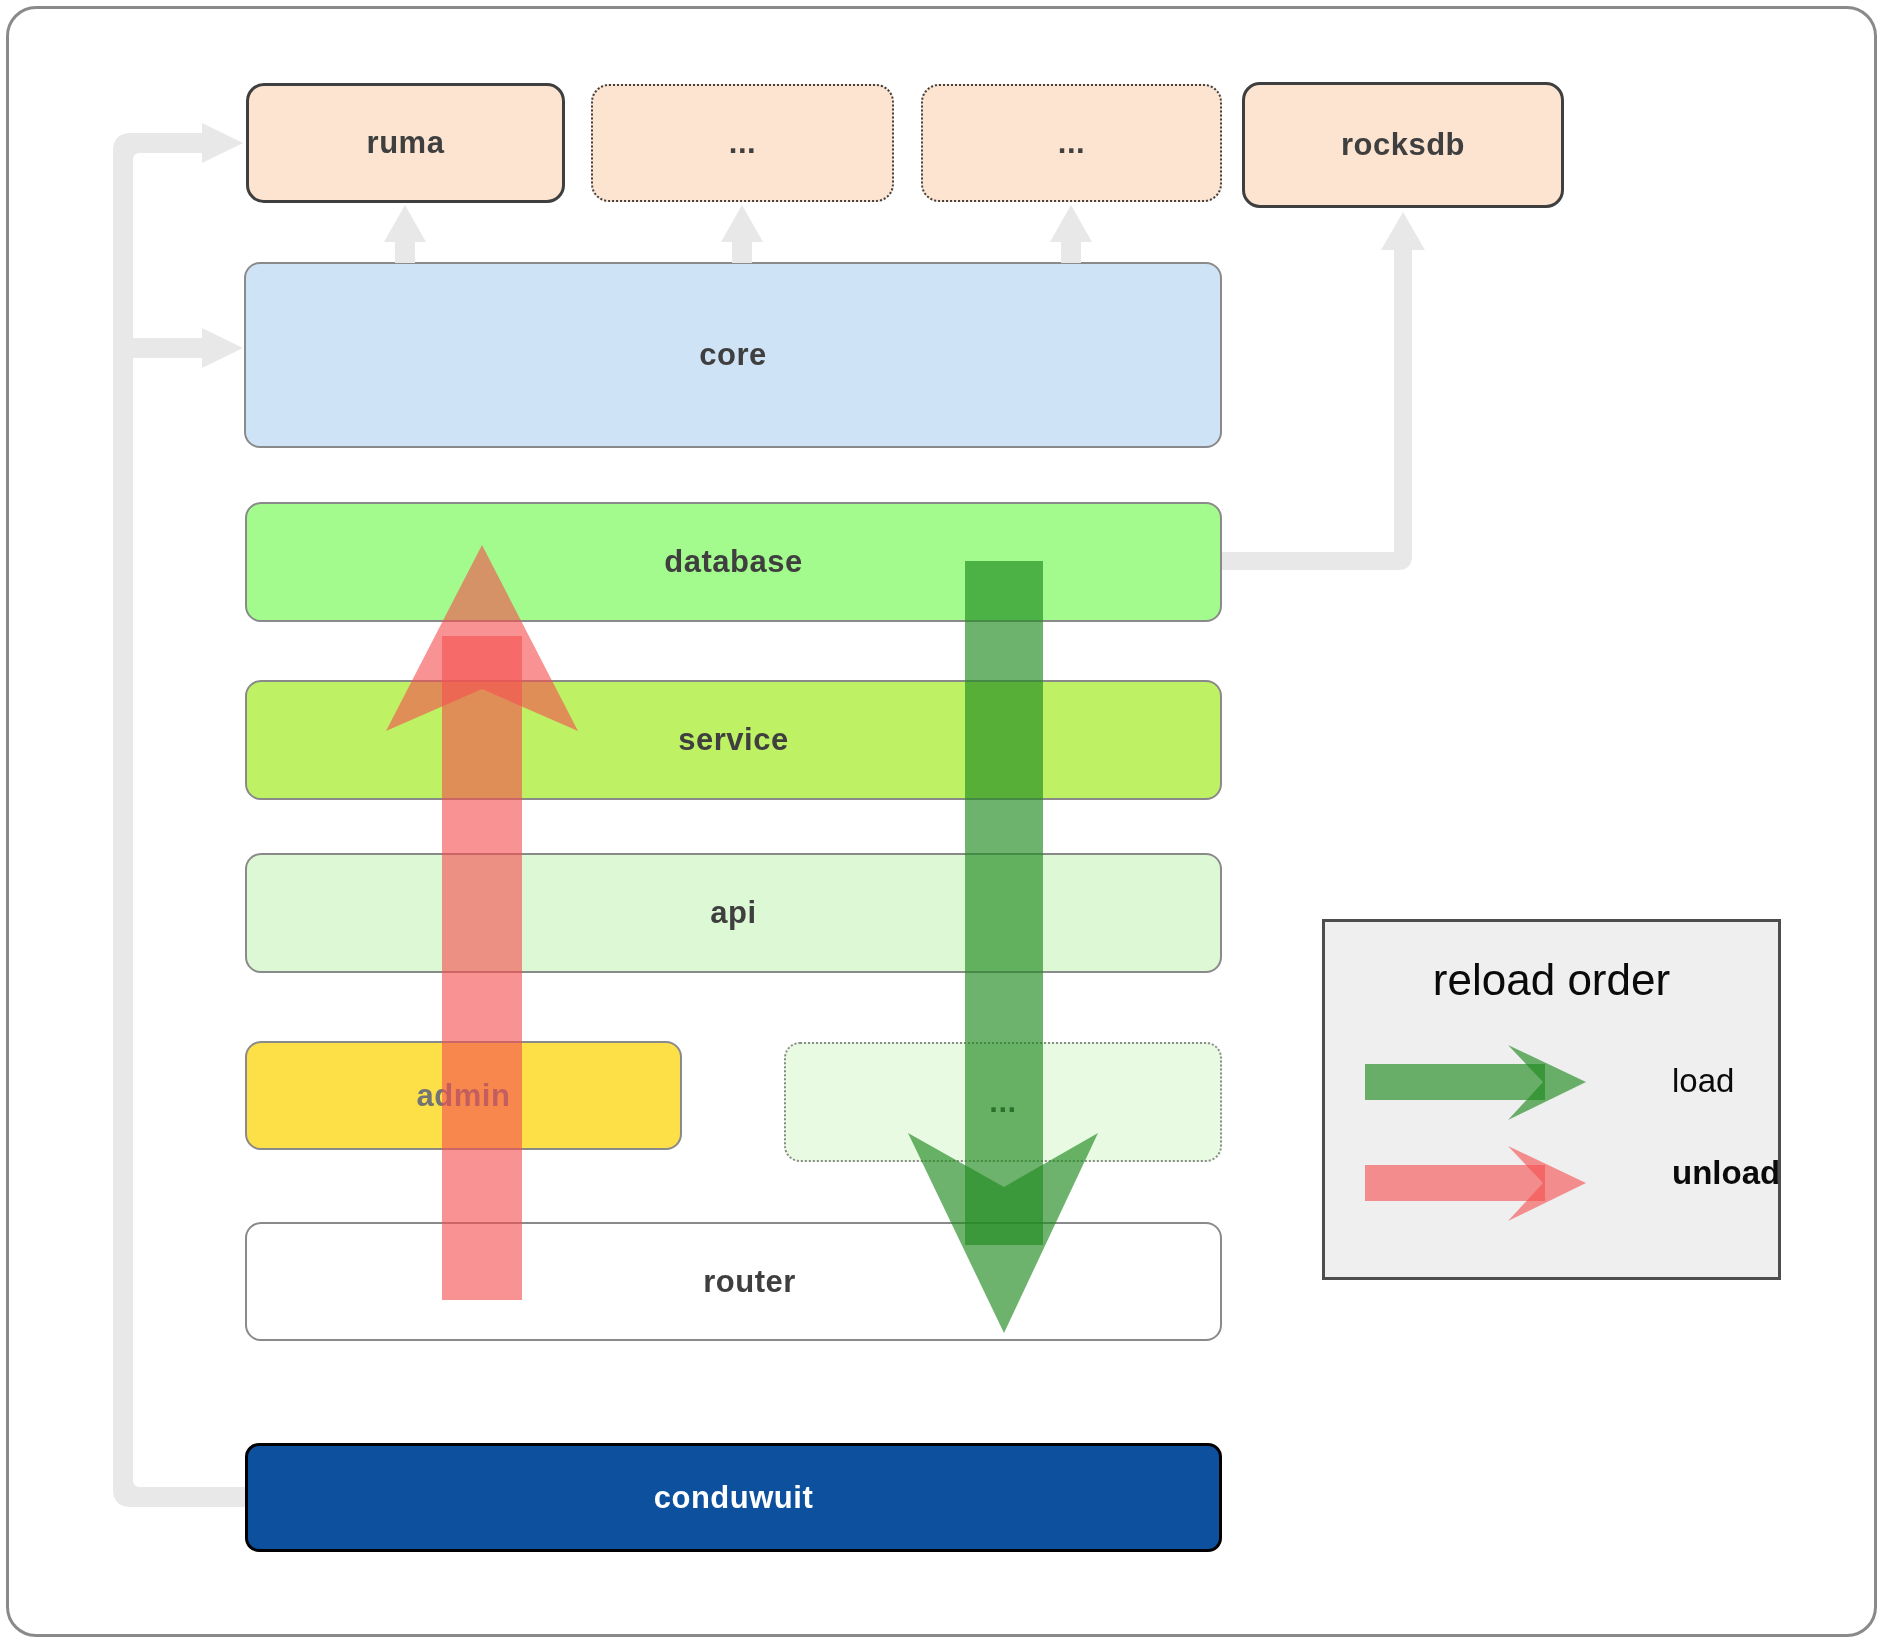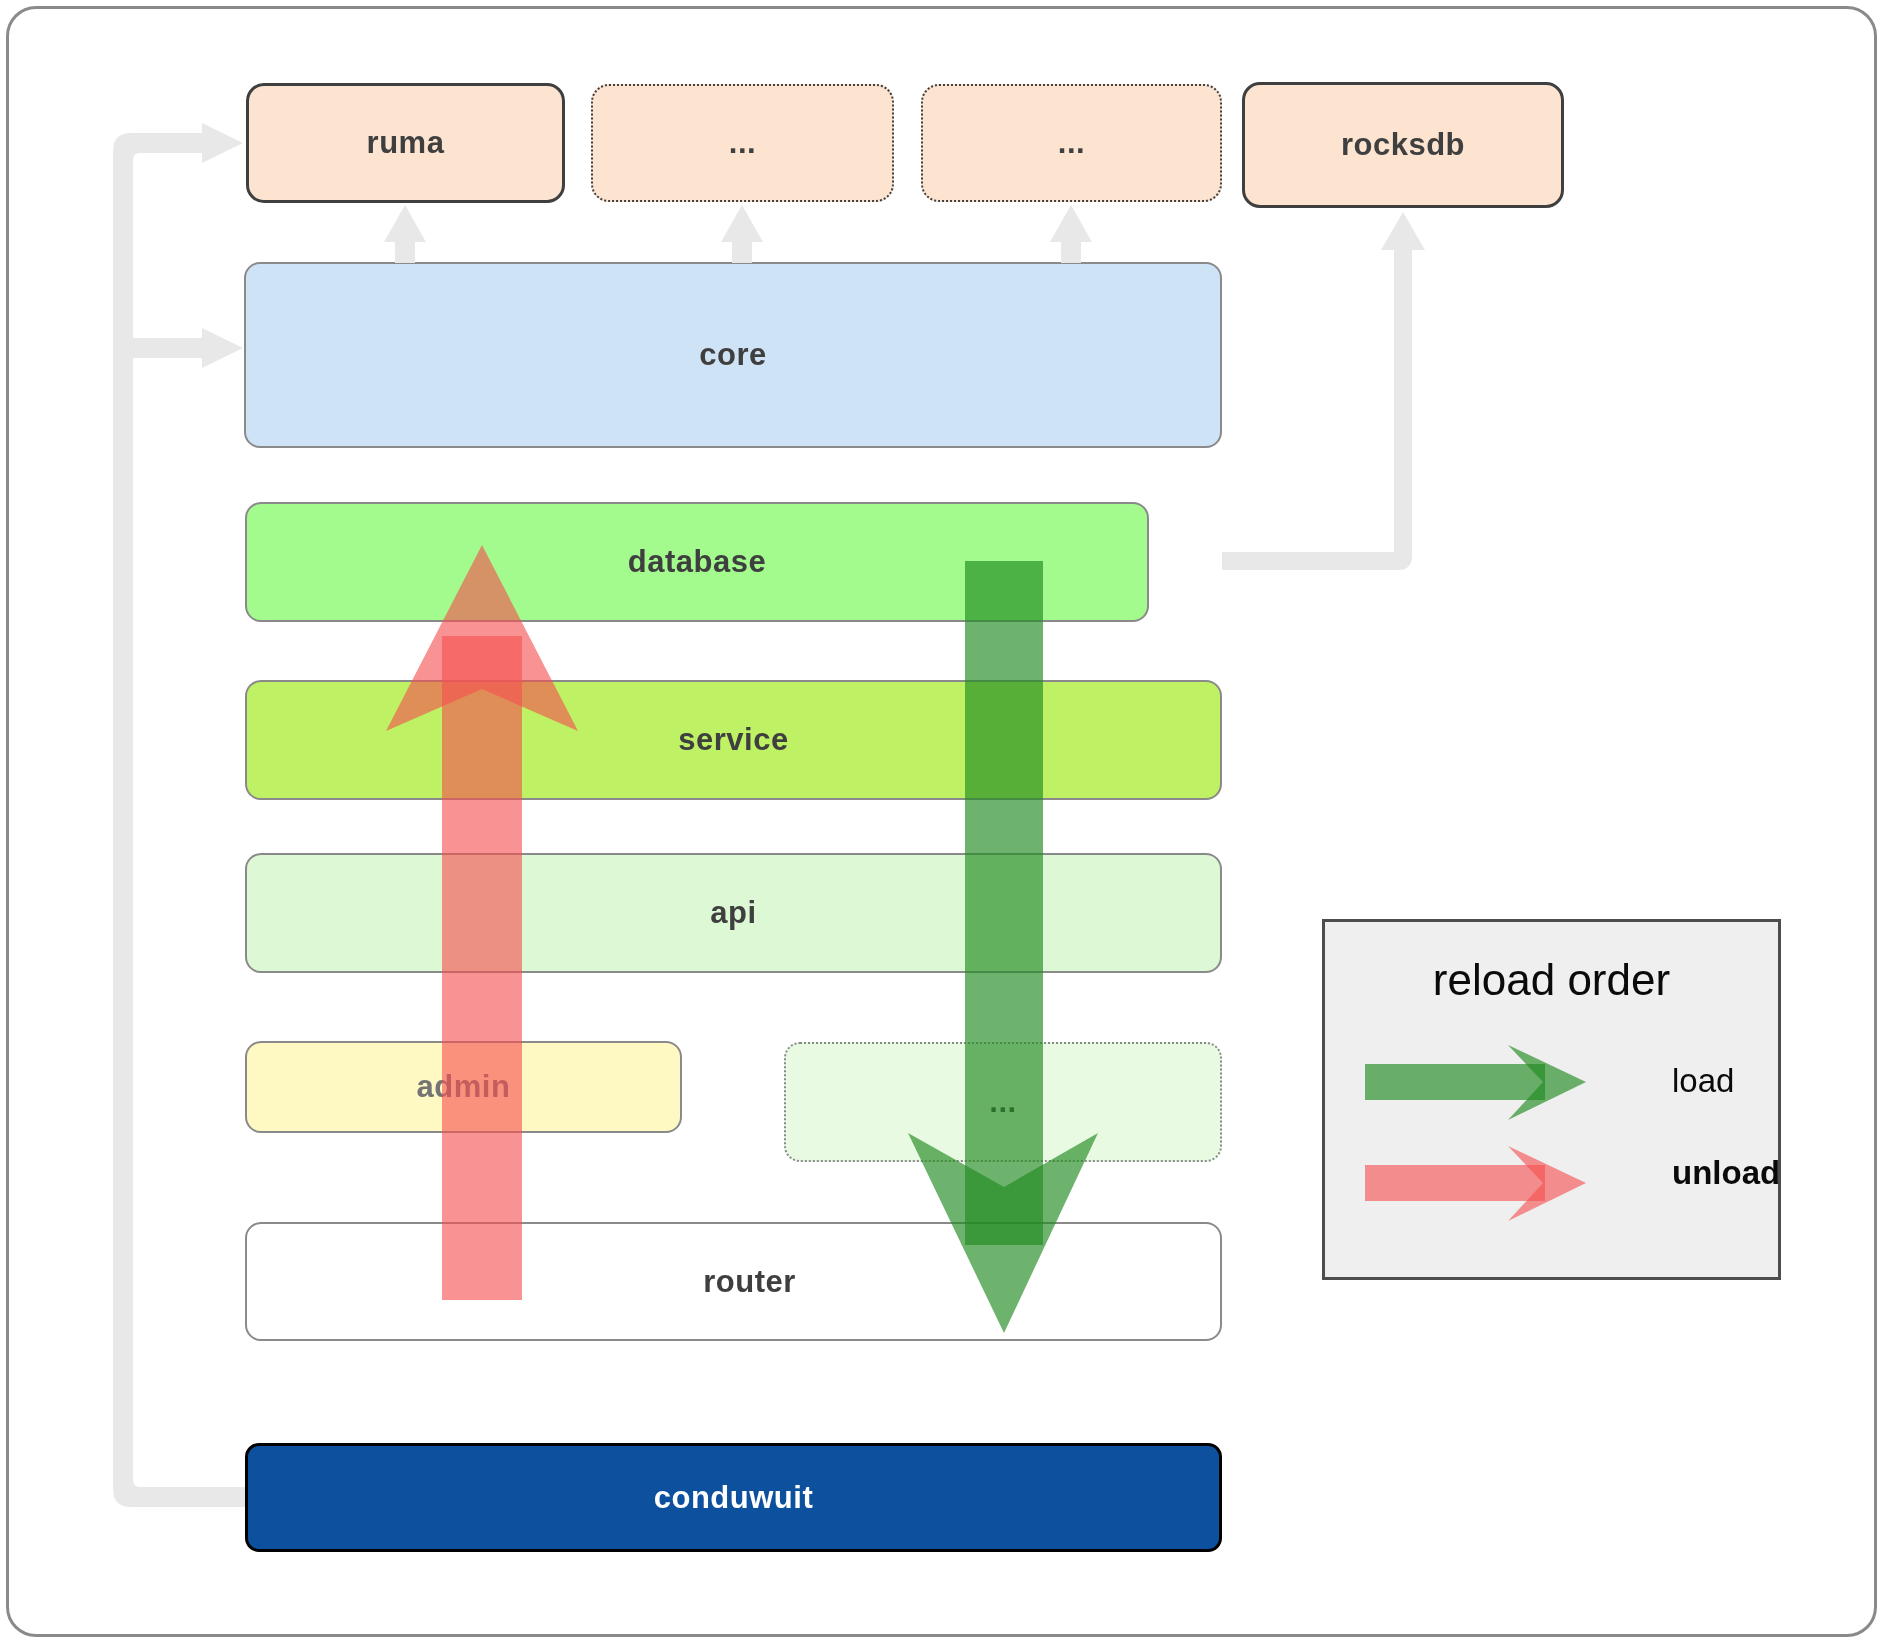--- a/index.html
+++ b/index.html
@@ -22,24 +22,24 @@
   
   .crate{background:#fce4d1;border:3px solid #3f3f3f;border-radius:18px;}
   .crate.dotted{border:2px dotted #3f3f3f;}
   #box-ruma   {left:246px;top:83px;width:319px;height:120px;}
   #box-etc1   {left:591px;top:84px;width:303px;height:118px;}
   #box-etc2   {left:921px;top:84px;width:301px;height:118px;}
   #box-rocksdb{left:1242px;top:82px;width:322px;height:126px;text-align:center;}
   
   .layer{border:2px solid #8a8a8a;border-radius:16px;}
   #box-core     {left:244px;top:262px;width:978px;height:186px;background:#cfe3f7;}
-  #box-database {left:245px;top:502px;width:904px;height:120px;background:#a2fb8c;}
+  #box-database {left:245px;top:502px;width:977px;height:120px;background:#a2fb8c;}
   #box-service  {left:245px;top:680px;width:977px;height:120px;background:#bef264;}
   #box-api      {left:245px;top:853px;width:977px;height:120px;background:#ddf8d4;}
-  #box-admin    {left:245px;top:1041px;width:437px;height:92px;background:#fef9c3;justify-content:center;}
+  #box-admin    {left:245px;top:1041px;width:437px;height:109px;background:#fde047;justify-content:center;}
   #box-adminmore{left:784px;top:1042px;width:438px;height:120px;background:#e9fae3;border-style:dotted;}
   #box-router   {left:245px;top:1222px;width:977px;height:119px;background:#ffffff;padding-left:32px;}
   #box-conduwuit{left:245px;top:1443px;width:977px;height:109px;background:#0d509e;
                  border:3px solid #000000;border-radius:14px;}
   #box-conduwuit .lbl{color:#ffffff;}
   #box-admin .lbl{color:#747474;}
   
   #legend{left:1322px;top:919px;width:459px;height:361px;background:#efefef;
           border:3px solid #4d4d4d;display:block;}
   #legend-title{position:absolute;left:0;top:33px;width:100%;text-align:center;

